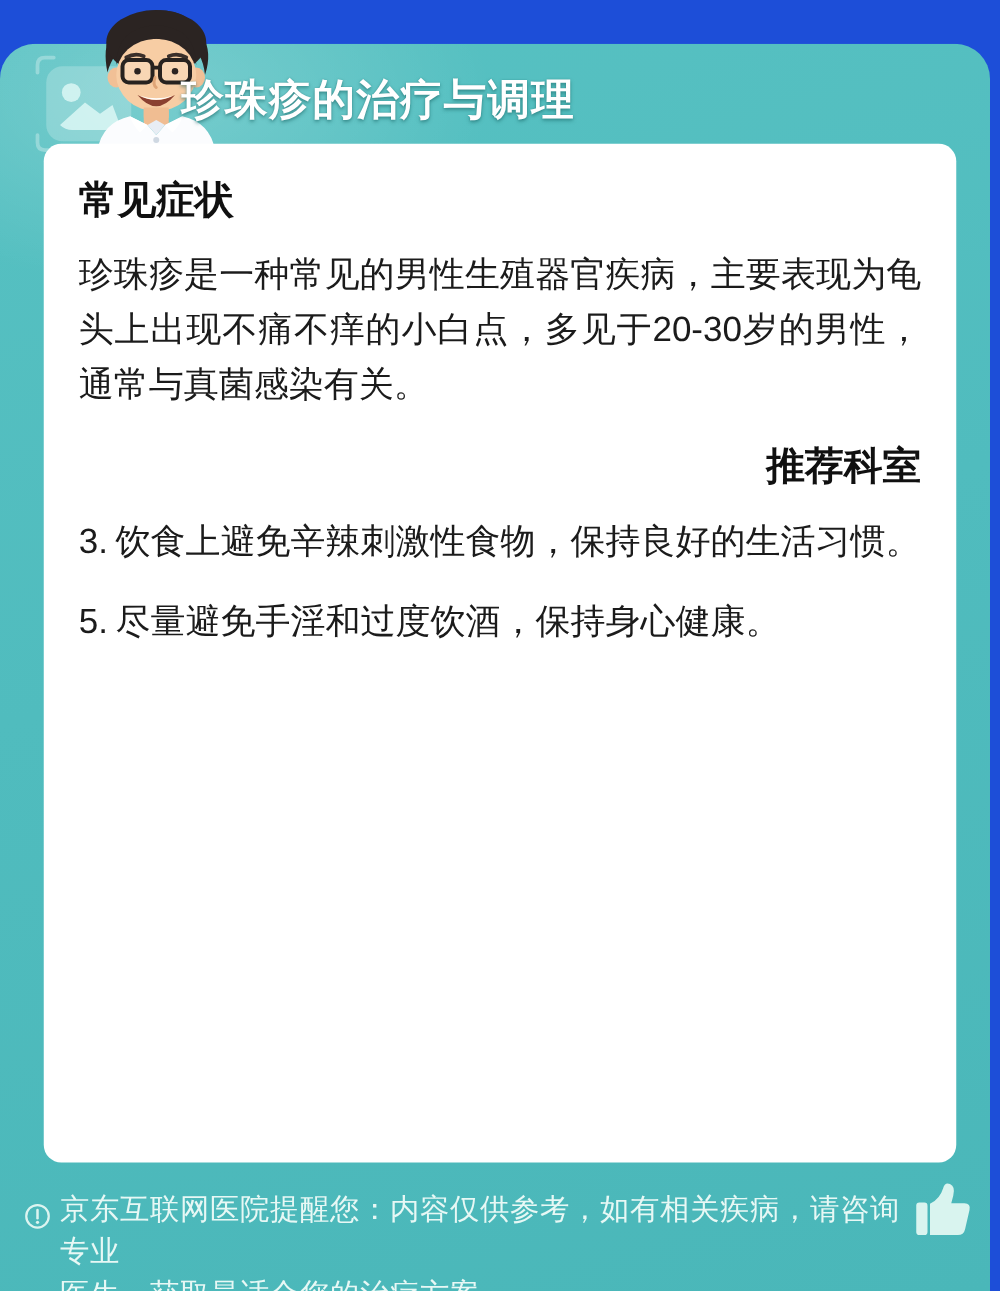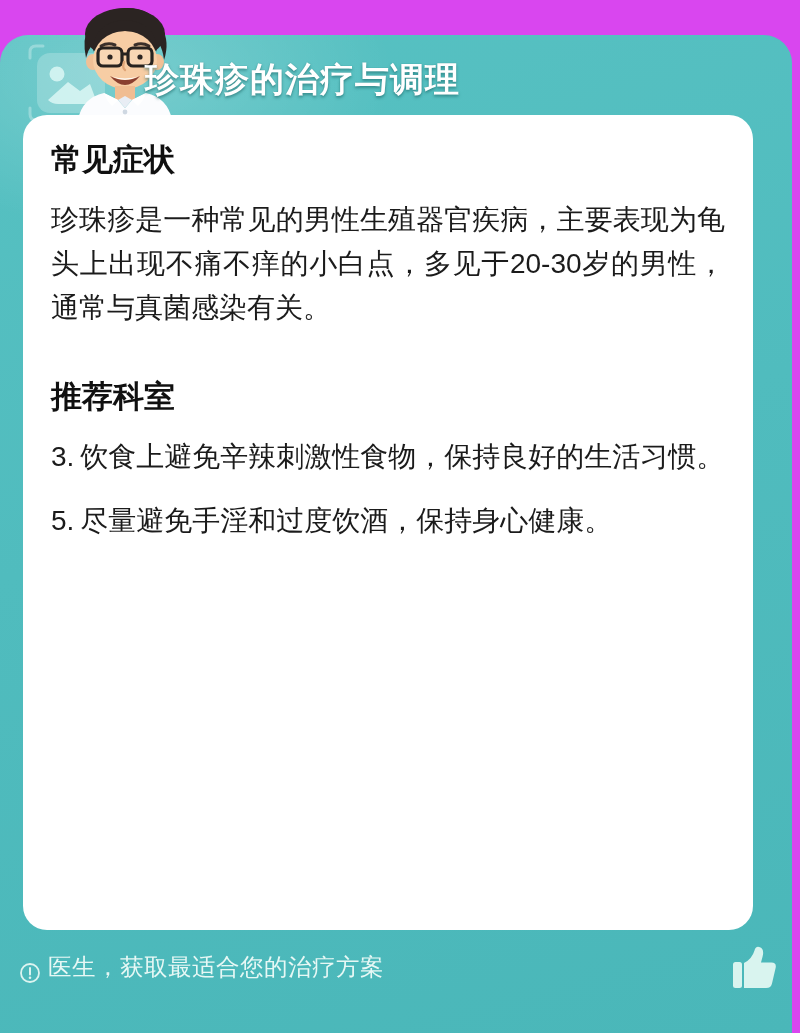--- a/index.html
+++ b/index.html
@@ -2,21 +2,21 @@
 <html><head>
 <meta charset="utf-8">
 <style>
   * { margin:0; padding:0; box-sizing:border-box; }
   html,body { background:#ffffff; }
   body {
     width:800px; height:1033px;
     font-family:"Liberation Sans","DejaVu Sans",sans-serif;
     position:relative; overflow:hidden;
   }
-  .canvas { position:relative; width:800px; height:1033px; background:#d946ef; }
+  .canvas { position:relative; width:800px; height:1033px; background:#1d4ed8; }
 
   
   .teal-container {
     position:absolute; left:0; top:35px; width:792px; height:998px;
     border-radius:28px 28px 0 0;
     background:
       radial-gradient(430px 250px at 16% 4%, rgba(255,255,255,0.20), rgba(255,255,255,0) 62%),
       linear-gradient(165deg, #57c1c2 0%, #50bcbe 45%, #4ab7b9 100%);
   }
 
@@ -26,28 +26,28 @@
     font-size:34px; font-weight:bold; color:#ffffff;
     letter-spacing:1px;
     text-shadow:0 2px 3px rgba(21,96,96,0.55), 0 0 1px rgba(21,96,96,0.4);
     white-space:nowrap;
   }
   .placeholder-icon { position:absolute; left:28px; top:44px; width:86px; height:78px; }
   .avatar { position:absolute; left:52px; top:0px; width:146px; height:120px; }
 
   
   .card {
-    position:absolute; left:23px; top:115px; width:730px; height:815px;
-    background:#ffffff; border-radius:24px;
+    position:absolute; left:35px; top:115px; width:730px; height:815px;
+    background:#ffffff; border-radius:14px;
     padding:26px 28px; overflow:hidden;
   }
   .card h2 {
     font-size:31px; font-weight:bold; color:#101010; line-height:1.2;
   }
-  .card .h-dept { margin-top:48px; }
+  .card .h-dept { margin-top:24px;text-align:right; }
   .card .h-tips { margin-top:32px; }
   .card p {
     font-size:28px; color:#1b1b1b; line-height:44px; margin-top:20px;
     text-align:justify;
   }
   .card p.plain { text-align:left; }
   .num, .serif-num { font-family:Liberation Sans, sans-serif; }
   .tip .num { margin-right:6px; }
 
   
@@ -115,20 +115,21 @@
     <p class="tip"><span class="num">5.</span><span>尽量避免手淫和过度饮酒，保持身心健康。</span></p>
   </div>
 
   <svg class="footer-info-icon" viewBox="0 0 22 22">
     <circle cx="11" cy="11" r="9" fill="none" stroke="#dcf4f0" stroke-width="1.8"></circle>
     <line x1="11" y1="6" x2="11" y2="12.5" stroke="#dcf4f0" stroke-width="2" stroke-linecap="round"></line>
     <circle cx="11" cy="15.8" r="1.3" fill="#dcf4f0"></circle>
   </svg>
 
   <div class="footer-text">
+    <span>京东互联网医院提醒您：内容仅供参考，如有相关疾病，请咨询专业</span>
     <span>医生，获取最适合您的治疗方案</span>
   </div>
 
   <svg class="thumb-icon" viewBox="0 0 48 50">
     <rect x="3" y="18" width="9" height="26" rx="2.5" fill="#d9f4ef"></rect>
     <path d="M14,44 V19 Q22,15 24.5,6.5 Q25.8,1.5 30,3.2 Q34.5,5.2 32.6,12.5 L31,18.5 H41.5 Q46.8,18.5 45.6,24 L42,39.5 Q41,44 36.2,44 Z" fill="#d9f4ef"></path>
   </svg>
 
 </div>
 

